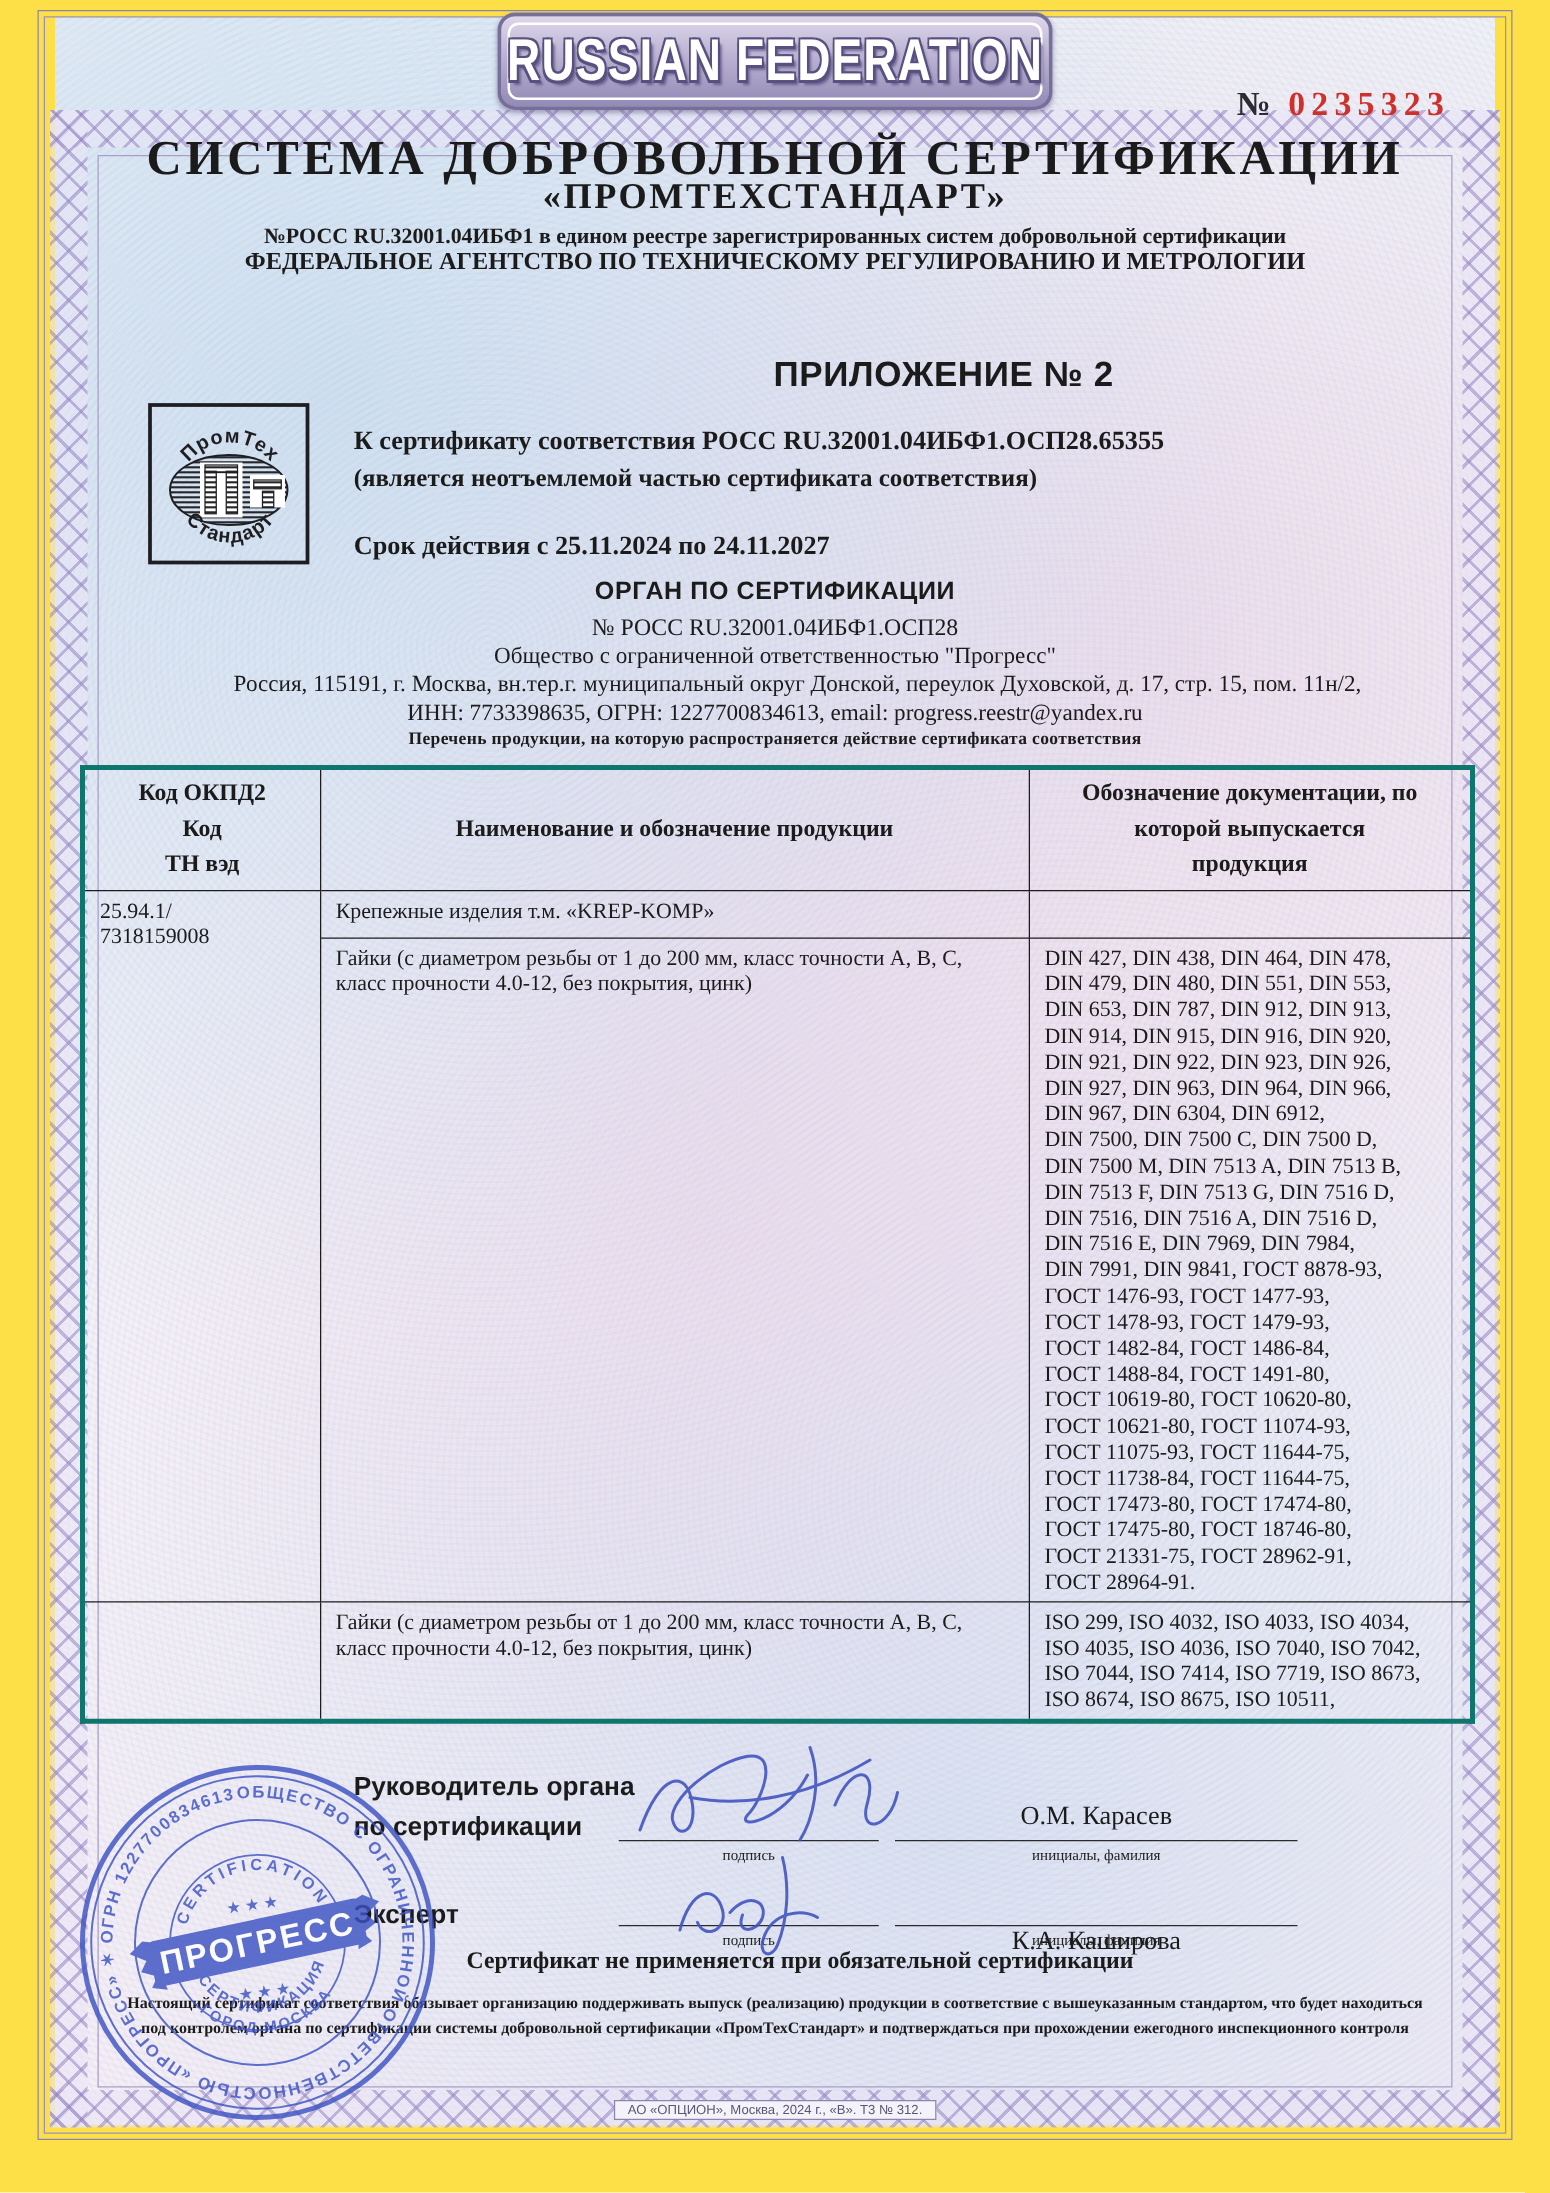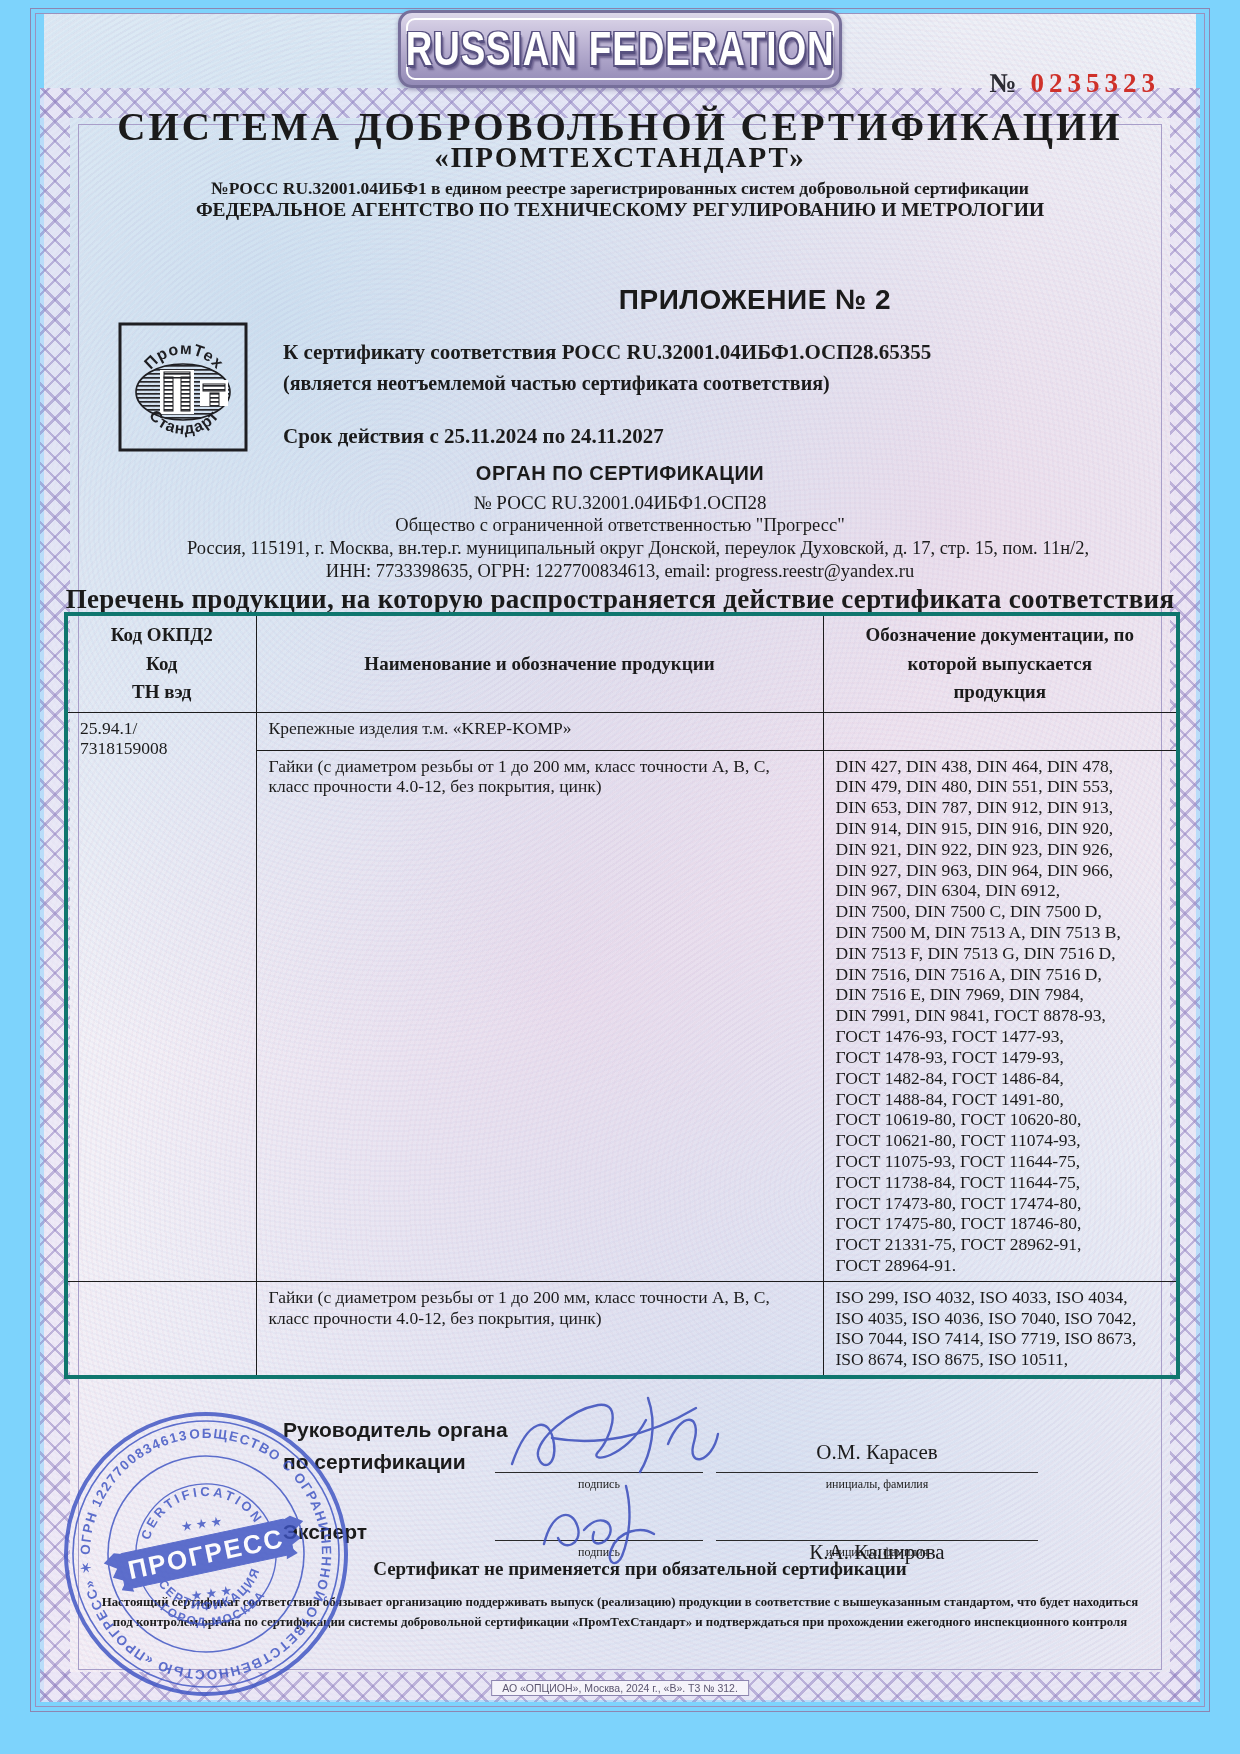--- a/index.html
+++ b/index.html
@@ -1,16 +1,16 @@
 <!DOCTYPE html>
 <html><head>
 <meta charset="utf-8">
 <style>
   html,body{margin:0;padding:0;background:#ffffff;}
-  .page{position:relative;width:1240px;height:1754px;background:#7dd3fc;overflow:hidden;
+  .page{position:relative;width:1240px;height:1754px;background:#fde047;overflow:hidden;
         font-family:"Liberation Serif",serif;color:#1b1b1b;}
   
   .bg-guilloche{position:absolute;left:44px;right:44px;top:14px;bottom:54px;z-index:0;
     background:
       radial-gradient(circle at 20% 18%, rgba(150,190,225,.38), rgba(150,190,225,0) 45%),
       radial-gradient(circle at 78% 30%, rgba(225,185,215,.36), rgba(225,185,215,0) 45%),
       radial-gradient(circle at 45% 58%, rgba(230,190,220,.32), rgba(230,190,220,0) 42%),
       radial-gradient(circle at 62% 86%, rgba(160,195,230,.32), rgba(160,195,230,0) 45%),
       repeating-radial-gradient(circle at 30% 30%, rgba(120,150,210,.055) 0 2px, transparent 2px 5px),
       repeating-radial-gradient(circle at 70% 70%, rgba(210,130,170,.055) 0 2px, transparent 2px 5px),
@@ -49,21 +49,21 @@
   .t-appendix{top:284px;left:755px;transform:translateX(-50%);font-family:"Liberation Sans",sans-serif;
     font-size:28px;font-weight:bold;letter-spacing:.5px;white-space:nowrap;}
   .t-tocert{top:340px;left:283px;font-size:21px;font-weight:bold;}
   .t-integral{top:372px;left:283px;font-size:20px;font-weight:bold;}
   .t-validity{top:424px;left:283px;font-size:21px;font-weight:bold;}
   .t-organ{top:462px;font-family:"Liberation Sans",sans-serif;font-size:20px;font-weight:bold;letter-spacing:.5px;}
   .t-organ-num{top:492px;font-size:19px;}
   .t-organ-name{top:515px;font-size:18.5px;}
   .t-organ-addr{top:538px;font-size:18.5px;padding-left:36px;}
   .t-organ-req{top:561px;font-size:18.5px;}
-  .t-caption{top:584px;font-size:27px;font-weight:bold;letter-spacing:.3px;}
+  .t-caption{top:584px;font-size:14px;font-weight:bold;letter-spacing:.3px;}
   
   .ptable{position:absolute;left:64px;top:612px;width:1112px;z-index:3;border-collapse:collapse;table-layout:fixed;}
   .ptable td,.ptable th{border:1px solid #1c1c1c;vertical-align:top;padding:5px 12px;
     font-family:"Liberation Serif",serif;font-size:17.5px;line-height:1.19;text-align:left;font-weight:normal;}
   .ptable{border:4px solid #0f766e;}
   .ptable th{font-weight:bold;font-size:19px;text-align:center;vertical-align:middle;line-height:1.5;}
   .pre{white-space:pre-line;}
   .col1{width:190px;}.col2{width:567px;}.col3{width:355px;}
   
   .sig-label{position:absolute;font-family:"Liberation Sans",sans-serif;font-weight:bold;font-size:21px;line-height:1.5;z-index:3;}

